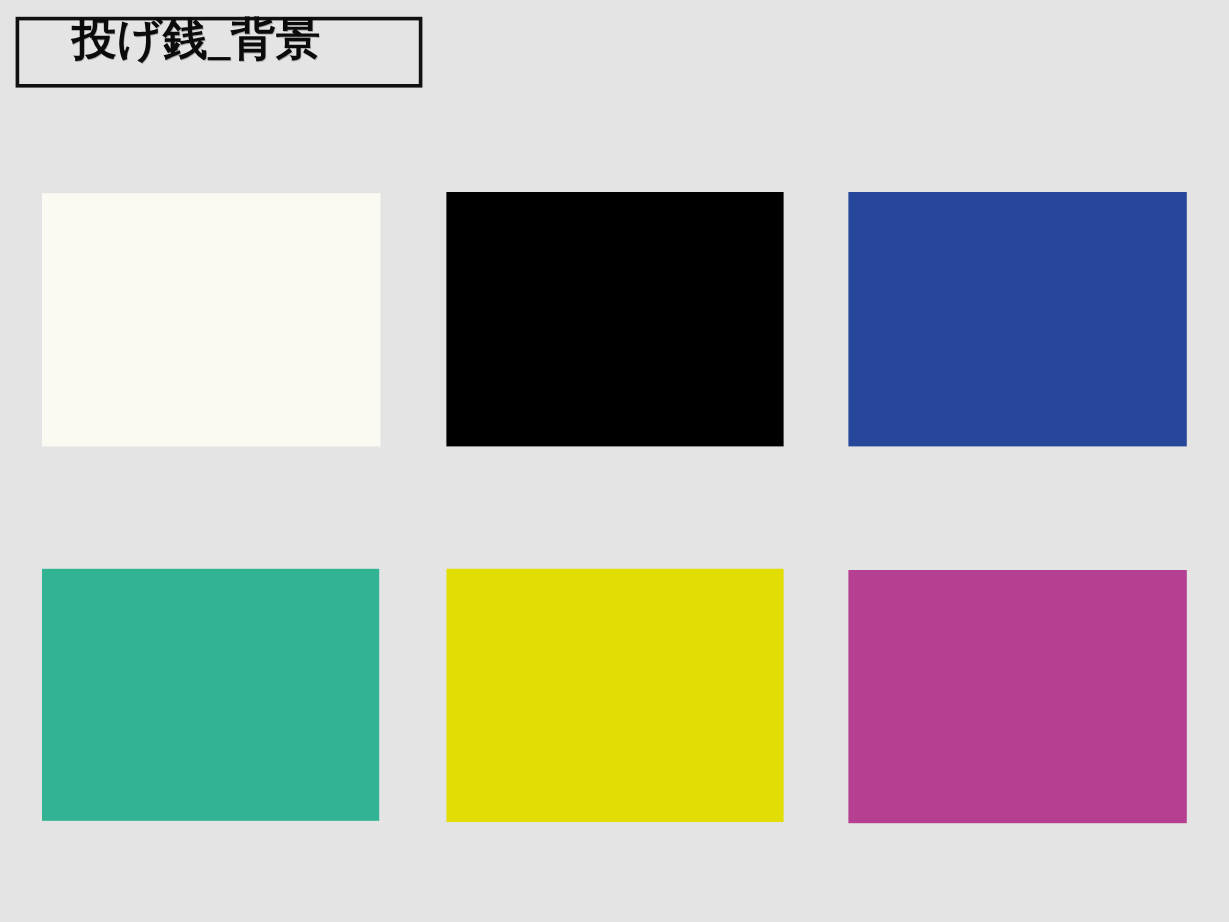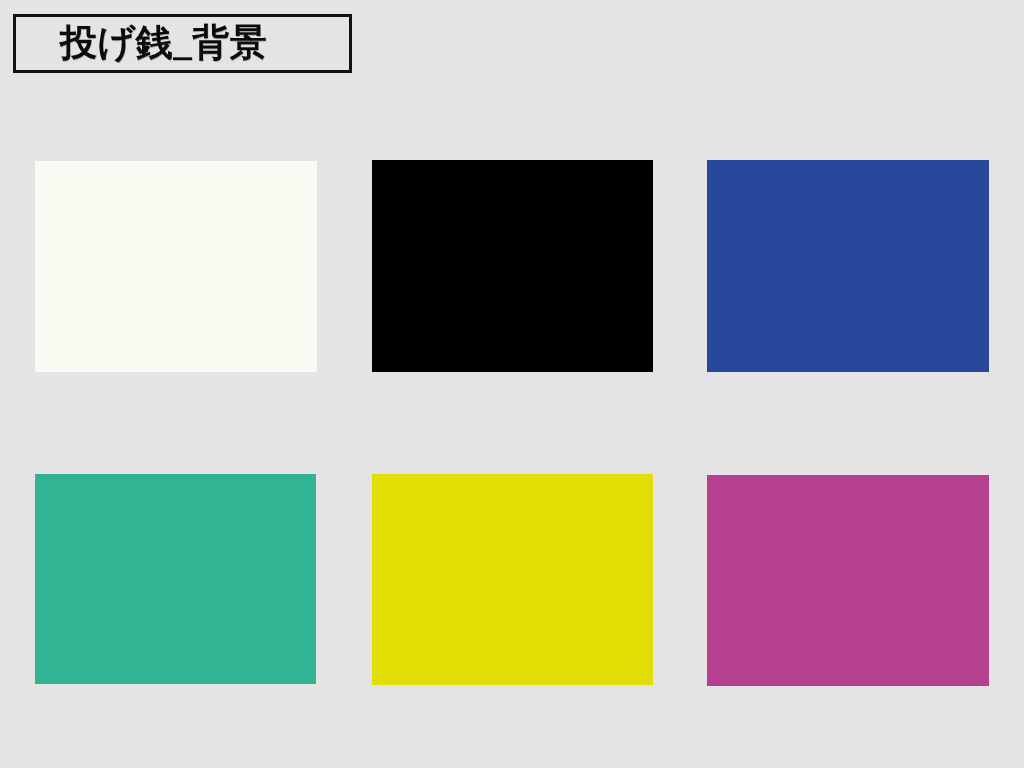--- a/index.html
+++ b/index.html
@@ -27,21 +27,20 @@
   .title-box {
     position: absolute;
     left: 13px;
     top: 14px;
     width: 339px;
     height: 59px;
     box-sizing: border-box;
     border: 3px solid #111111;
     background: transparent;
     display: flex;
-    align-items: center;
     justify-content: flex-start;
   }
   .title-text {
     font-family: "Liberation Serif", "DejaVu Serif", serif;
     font-weight: bold;
     font-size: 37px;
     line-height: 1;
     color: #0b0b0b;
     letter-spacing: 0.5px;
     white-space: nowrap;

